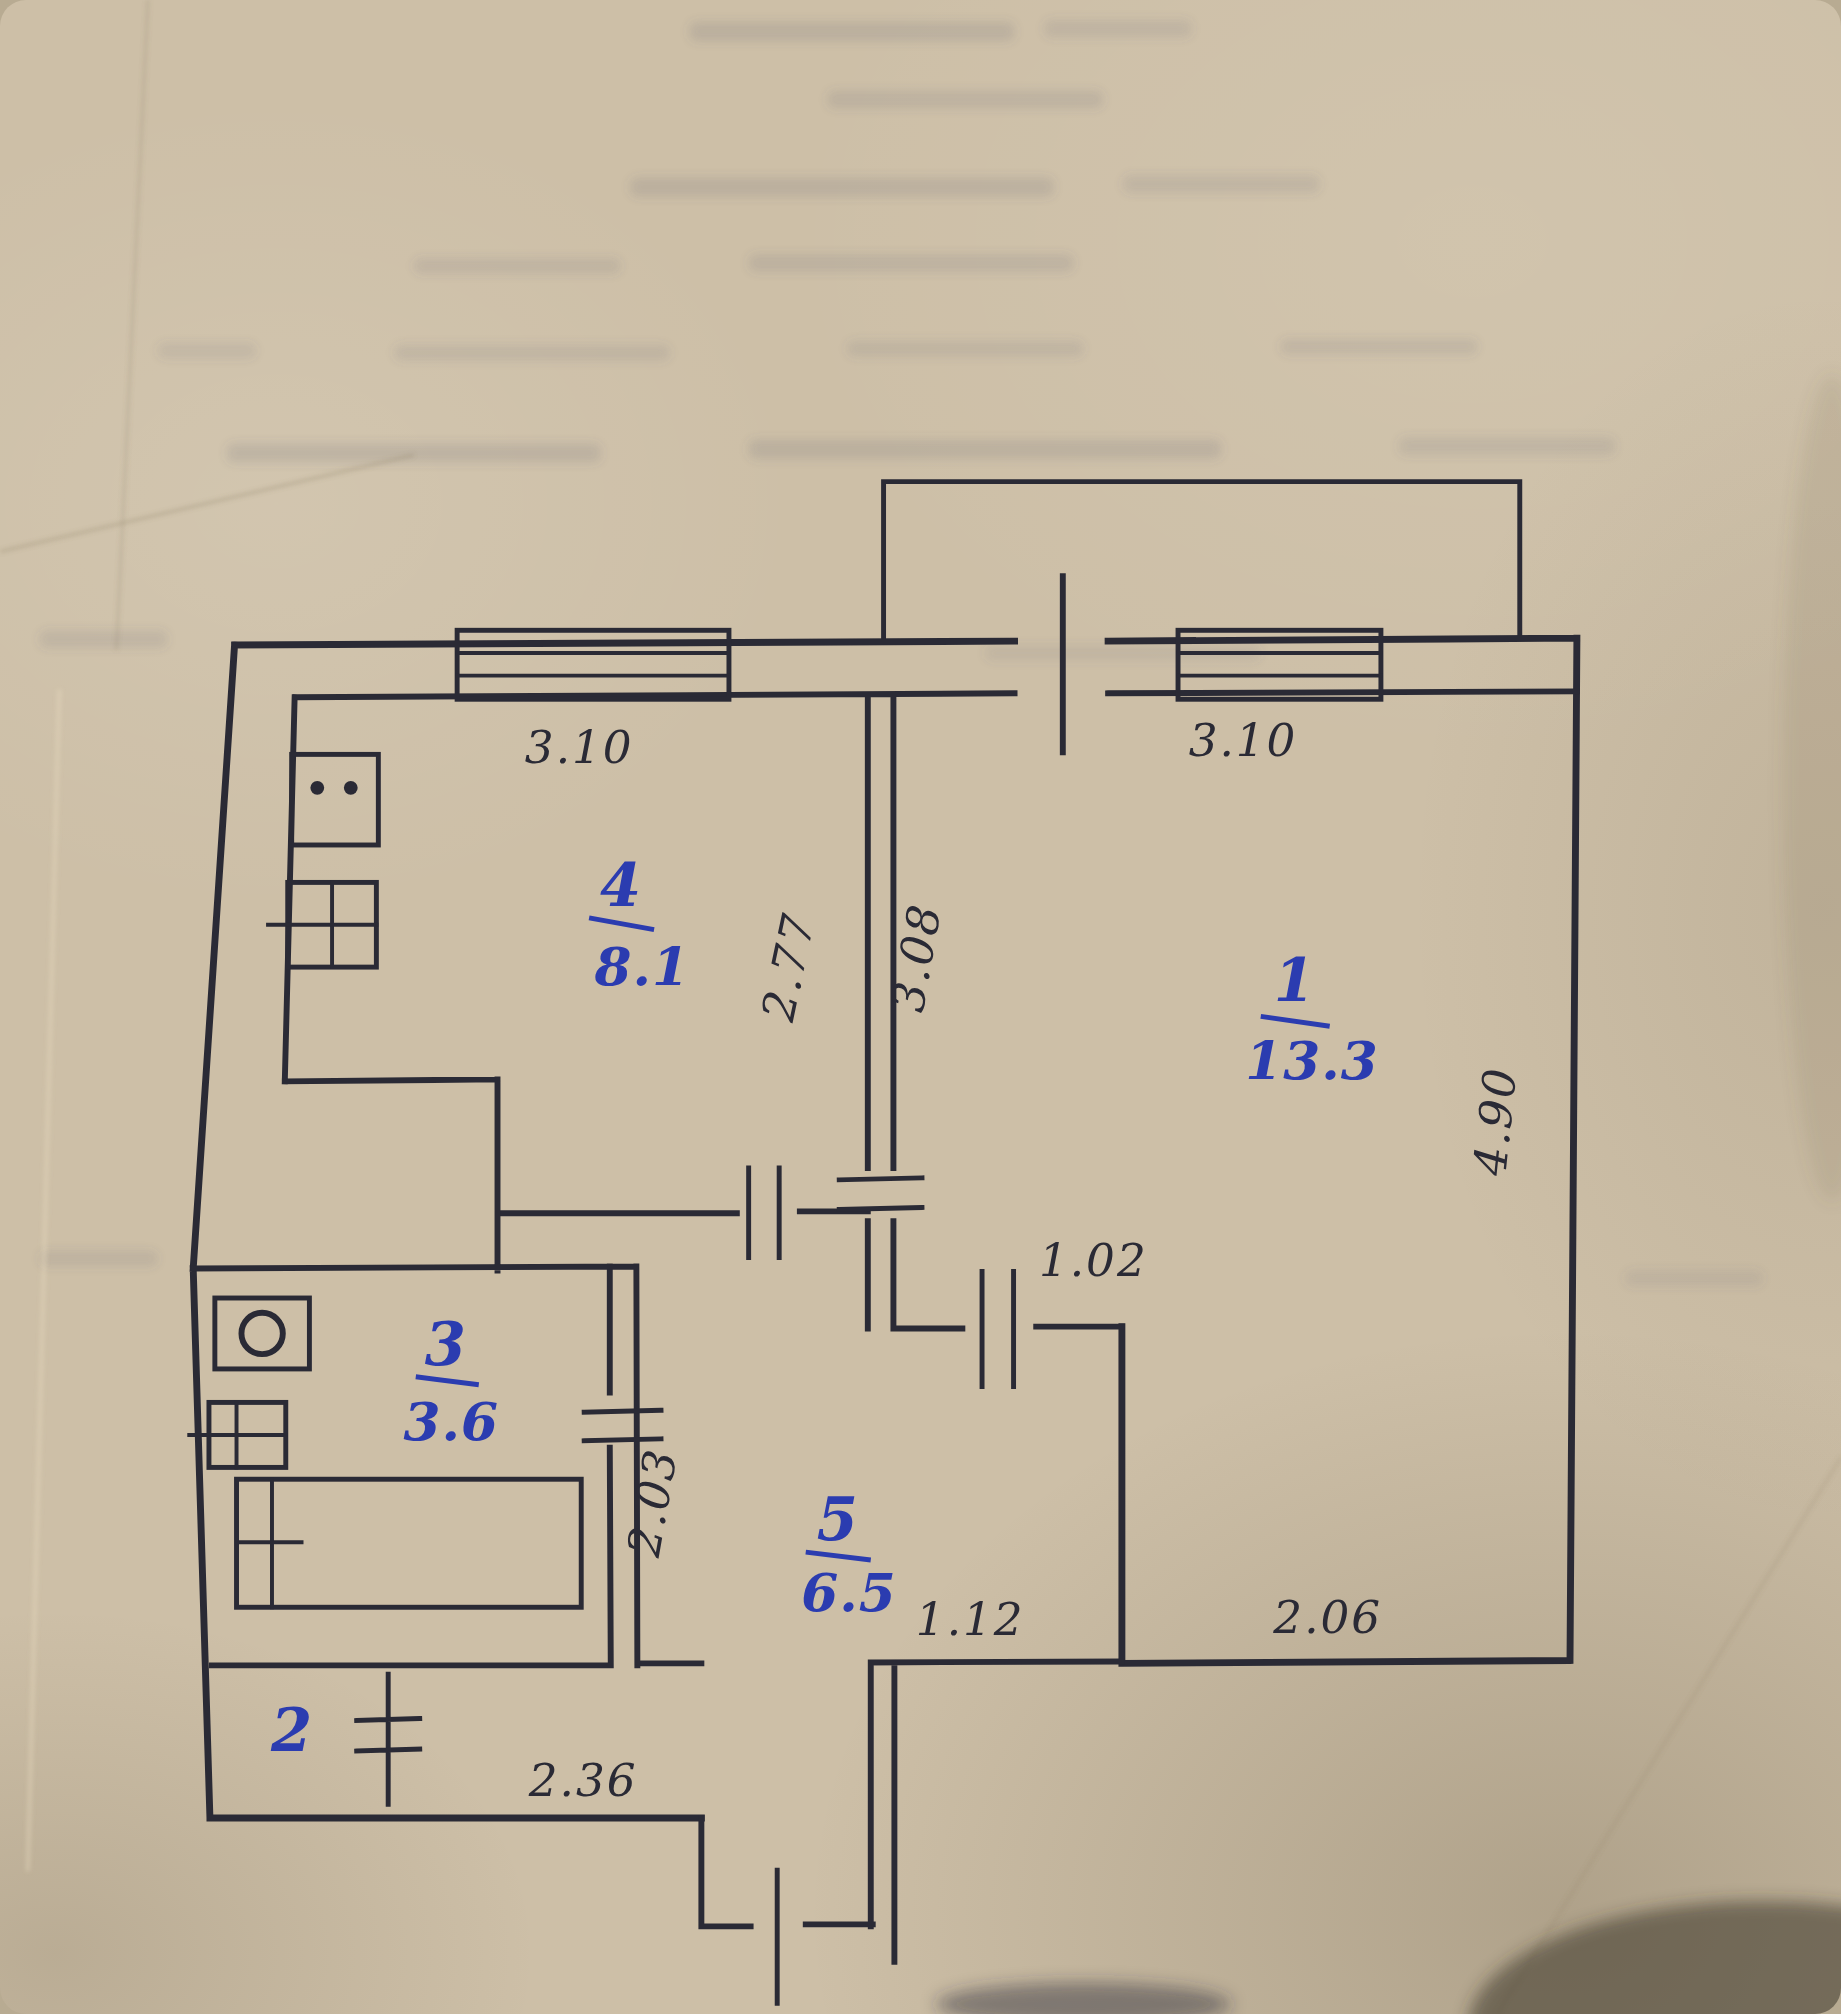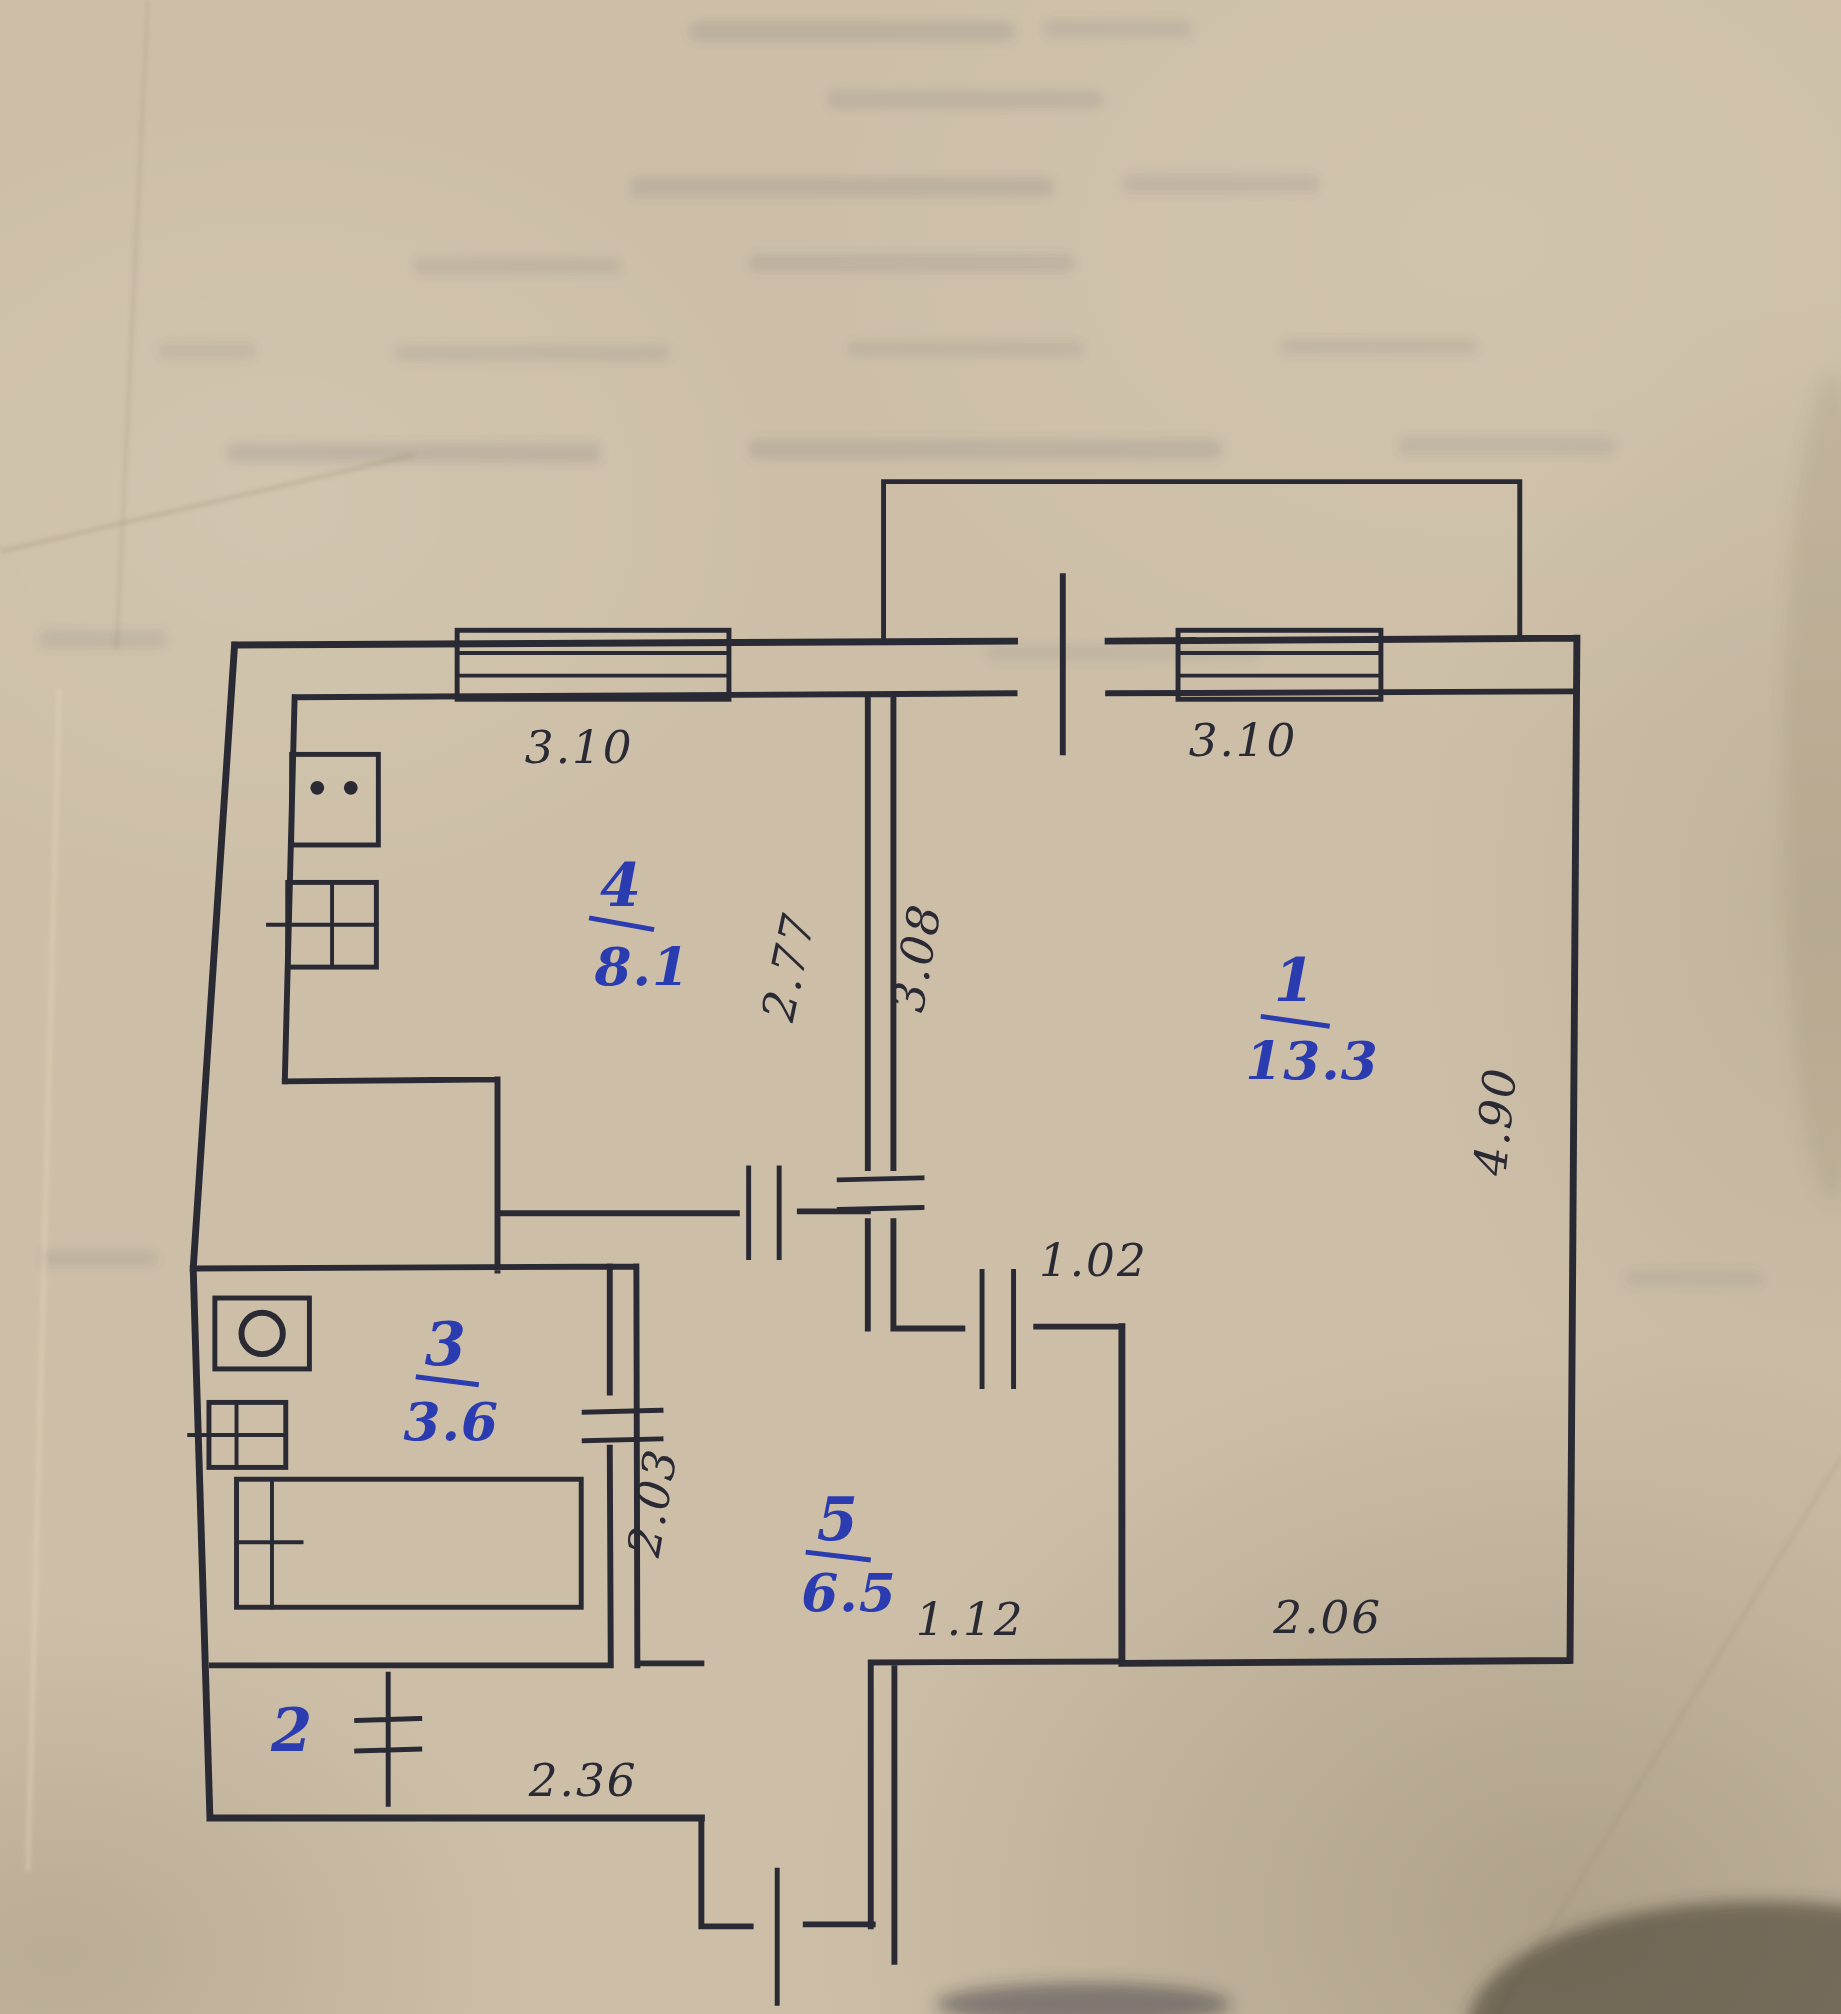--- a/index.html
+++ b/index.html
@@ -8,20 +8,21 @@
     width:1841px;height:2014px;
     overflow:hidden;
     background:
       radial-gradient(ellipse 887px 690px at 15% 25%, rgba(255,255,245,.10), transparent 60%),
       radial-gradient(ellipse 1182px 887px at 80% 12%, rgba(255,255,240,.08), transparent 60%),
       radial-gradient(ellipse 1084px 837px at 85% 95%, rgba(70,58,35,.22), transparent 70%),
       radial-gradient(ellipse 690px 493px at 3% 97%, rgba(70,58,35,.14), transparent 70%),
       radial-gradient(ellipse 591px 887px at 99% 45%, rgba(90,78,55,.10), transparent 70%),
       #cdbfa7;
     font-family:"DejaVu Serif", serif;
+    border-radius:26px;
   }
   svg text{font-family:"DejaVu Serif", serif;}
   .dim{fill:#2a2a35;font-size:46px;font-style:italic;letter-spacing:2px;}
   .blue-num{fill:#2b3cb0;font-size:60px;font-style:italic;font-weight:bold;}
   .blue-area{fill:#2b3cb0;font-size:54px;font-style:italic;font-weight:bold;letter-spacing:1px;}
 </style>
 </head>
 <body>
 
 <div class="page">

